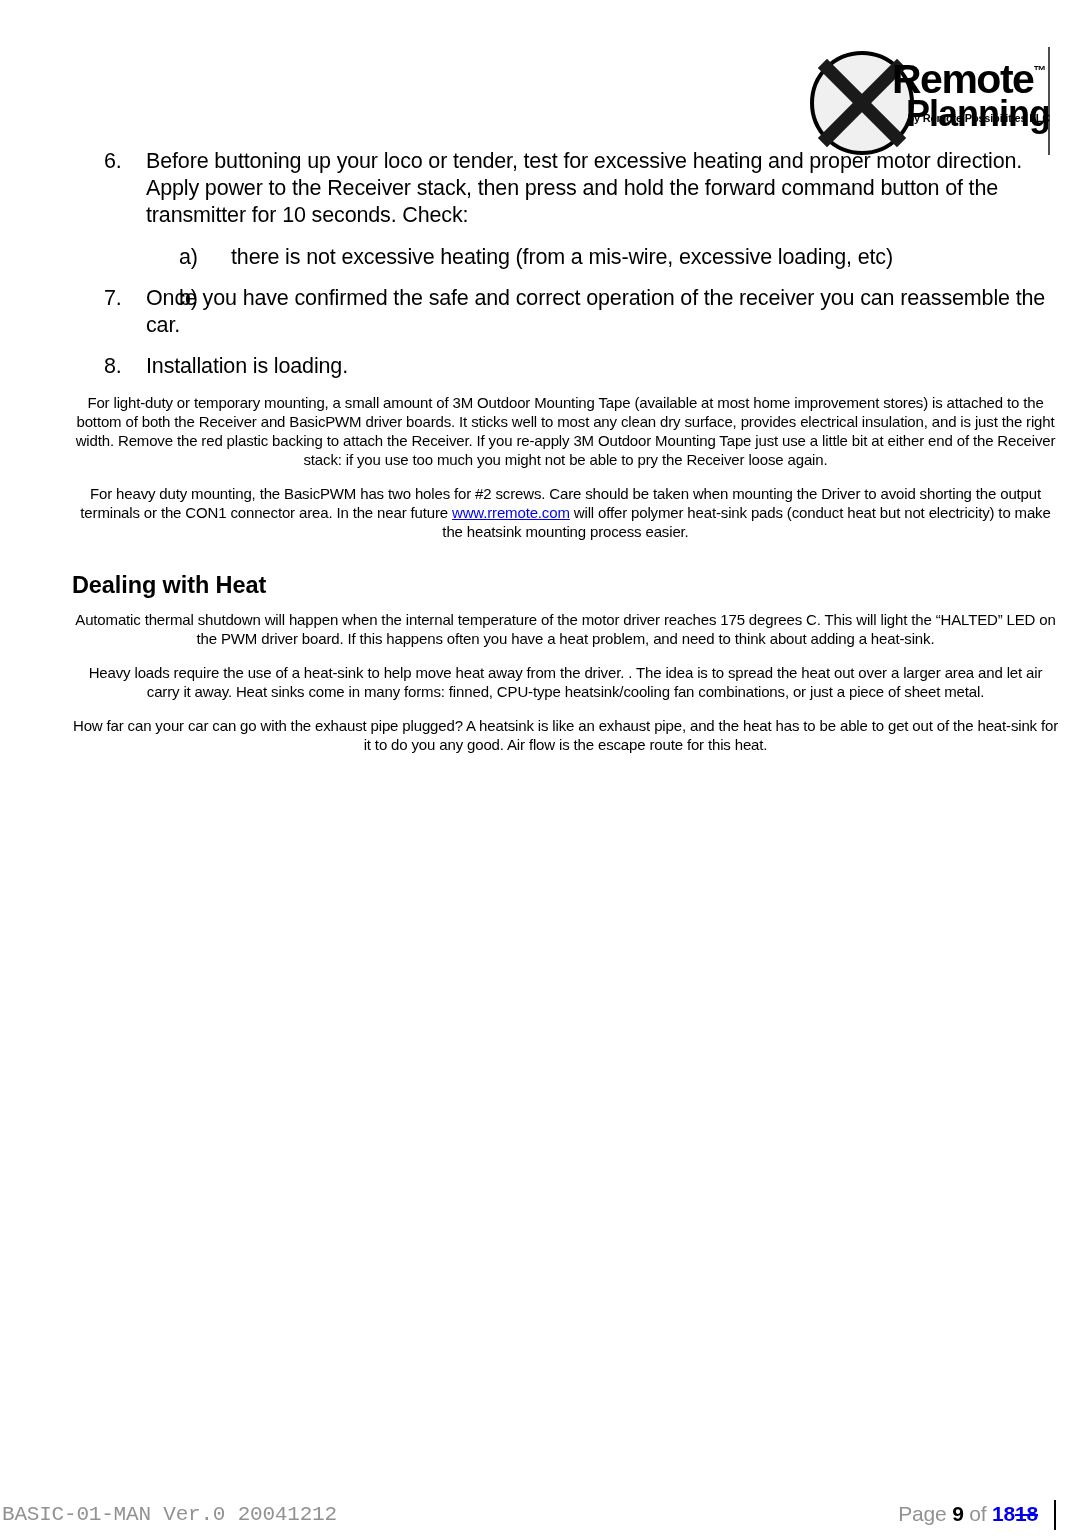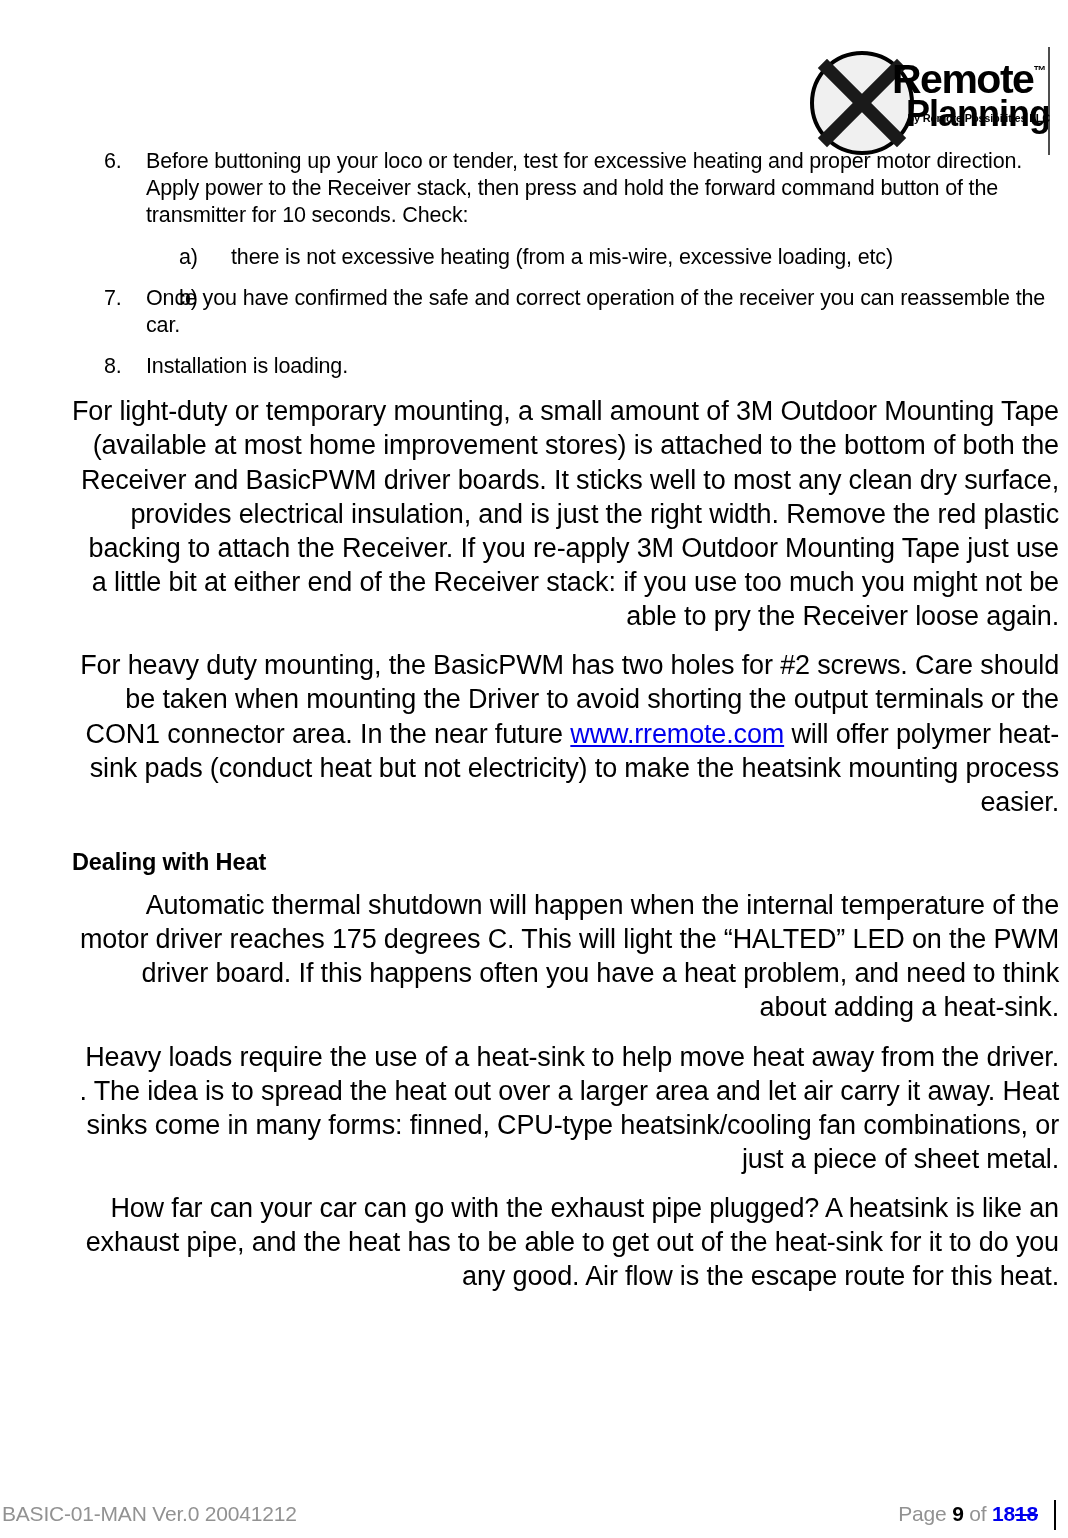--- a/index.html
+++ b/index.html
@@ -91,24 +91,24 @@
   }
 
   
   .body-area {
     position: absolute;
     left: 72px;
     top: 148px;
     width: 987px;
   }
   .para {
-    font-size: 27px;
+    font-size: 15px;
     line-height: 1.265;
     margin: 0 0 15px 0;
-    text-align: right;
+    text-align: center;
     letter-spacing: -0.15px;
   }
   .heading {
     font-size: 23.5px;
     font-weight: bold;
     margin: 30px 0 12px 0;
     letter-spacing: -0.1px;
   }
 
   
@@ -161,20 +161,21 @@
     height: 34px;
   }
   .footer-left {
     position: absolute;
     left: 2px;
     bottom: 0;
     font-size: 21px;
     color: #929292;
     letter-spacing: -0.2px;
     white-space: nowrap;
+    font-family: Liberation Mono, monospace;
   }
   .footer-right {
     position: absolute;
     right: 30px;
     bottom: 0;
     font-size: 21px;
     color: #929292;
     letter-spacing: -0.2px;
     white-space: nowrap;
   }

